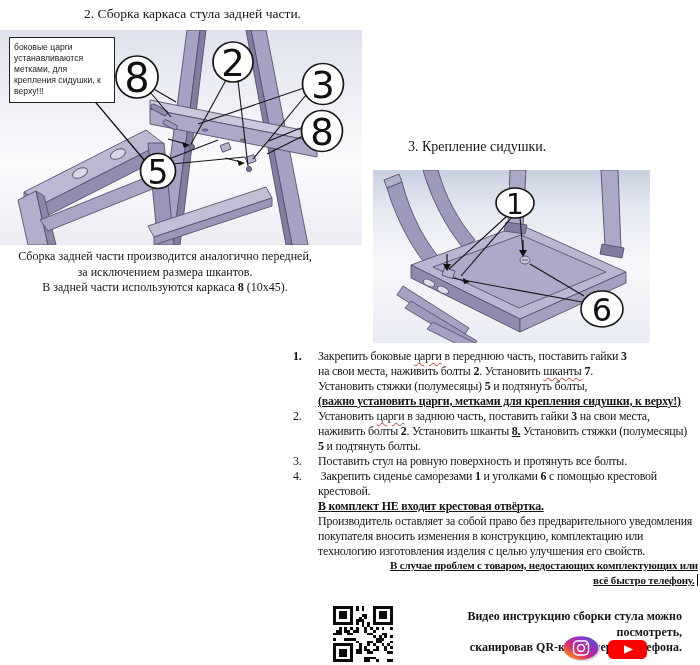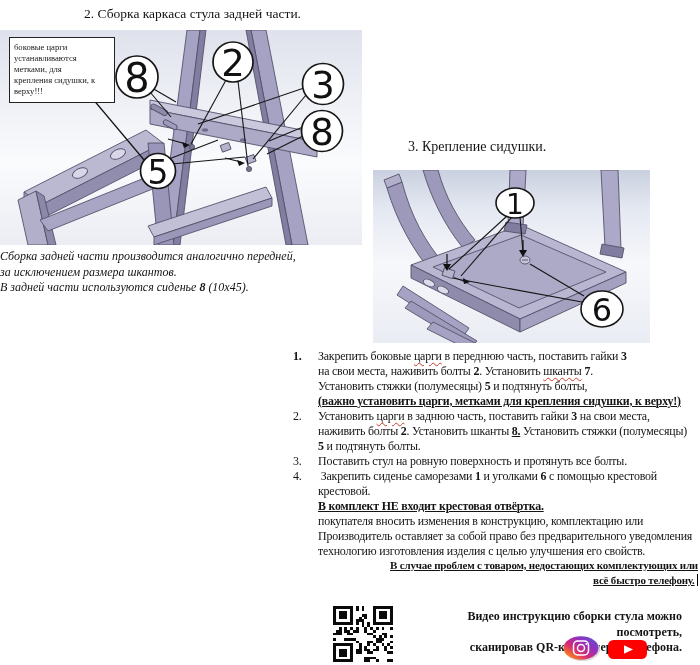--- a/index.html
+++ b/index.html
@@ -7,23 +7,23 @@
        font-family:"Liberation Serif","DejaVu Serif",serif;color:#141414;}
   .abs{position:absolute;}
   .h2{left:84px;top:6px;font-size:13.5px;}
   .h3{left:408px;top:139px;font-size:14px;}
   .diag1{left:0;top:30px;width:362px;height:215px;
          background:linear-gradient(180deg,#dfe2ec 0%,#edeff5 30%,#fafbfd 62%,#ebedf3 100%);}
   .diag2{left:373px;top:170px;width:277px;height:173px;
          background:linear-gradient(180deg,#c9d0df 0%,#e4e8f1 22%,#f7f8fb 55%,#e9ecf3 100%);}
   .diag1 svg,.diag2 svg{position:absolute;left:0;top:0;}
   .note{left:9px;top:7px;width:88px;background:#fff;border:1.3px solid #222;
-        font-family:Liberation Serif, serif;font-size:8.6px;line-height:1.28;
+        font-family:Liberation Sans, sans-serif;font-size:8.6px;line-height:1.28;
         padding:4px 12px 5px 4px;color:#1a1a1a;}
-  .caption{left:0;top:249px;width:330px;text-align:left;font-size:12px;line-height:15.5px;font-style:italic;}
+  .caption{left:0;top:249px;width:330px;text-align:center;font-size:12px;line-height:15.5px;}
   .instr{left:293px;top:349px;width:407px;font-size:11.9px;line-height:15px;letter-spacing:-0.2px;}
   .item{display:flex;}
   .num{width:25px;flex:none;}
   .cnt{flex:1;}
   .rl{white-space:pre;}
   .b{font-weight:bold;}
   .u{text-decoration:underline;text-decoration-thickness:1px;text-underline-offset:1px;}
   .sq{text-decoration:underline;text-decoration-style:wavy;text-decoration-color:#d03a2b;
       text-decoration-thickness:1px;text-underline-offset:2px;}
   .cursor{display:inline-block;width:1.4px;height:12px;background:#000;margin-left:2px;vertical-align:-2px;}
@@ -112,21 +112,21 @@
         <text class="callout" x="322" y="102" font-size="37" text-anchor="middle" dominant-baseline="central">8</text>
         <text class="callout" x="158" y="142" font-size="33" text-anchor="middle" dominant-baseline="central">5</text>
       </g>
     </svg>
     <div class="abs note">боковые царги устанавливаются метками, для крепления сидушки, к верху!!!</div>
   </div>
 
   <div class="abs caption">
       <div class="rl"><span>Сборка задней части производится аналогично передней,</span></div>
       <div class="rl"><span>за исключением размера шкантов.</span></div>
-      <div class="rl"><span>В задней части используются сиденье </span><span class="b">8</span><span> (10x45).</span></div>
+      <div class="rl"><span>В задней части используются каркаса </span><span class="b">8</span><span> (10x45).</span></div>
     </div>
 
   <div class="abs h3">3.   Крепление сидушки.</div>
 
   <div class="abs diag2">
     <svg width="277" height="173" viewBox="0 0 277 173">
       <g stroke="#55516b" stroke-width="0.9" stroke-linejoin="round">
 
         <path d="M14,18 C24,52 40,80 60,104 L72,95 C52,72 38,46 29,12 Z" fill="#9c99ba"></path>
         <path d="M14,18 L29,12 L26,4 L11,10 Z" fill="#b2afcb"></path>
@@ -203,22 +203,22 @@
         <div class="cnt">
           <div class="rl"><span>Поставить стул на ровную поверхность и протянуть все болты.</span></div>
         </div>
       </div>
       <div class="item">
         <div class="num">4.</div>
         <div class="cnt">
           <div class="rl"><span> Закрепить сиденье саморезами </span><span class="b">1</span><span> и уголками </span><span class="b">6</span><span> с помощью крестовой</span></div>
           <div class="rl"><span>крестовой.</span></div>
           <div class="rl"><span class="b u">В комплект НЕ входит крестовая отвёртка.</span></div>
+          <div class="rl"><span>Производитель оставляет за собой право без предварительного уведомления</span></div>
           <div class="rl"><span>покупателя вносить изменения в конструкцию, комплектацию или</span></div>
-          <div class="rl"><span>Производитель оставляет за собой право без предварительного уведомления</span></div>
           <div class="rl"><span>технологию изготовления изделия с целью улучшения его свойств.</span></div>
         </div>
       </div>
     </div>
 
   <div class="abs warranty">
       <div class="rl"><span class="b u">В случае проблем с товаром, недостающих комплектующих или</span></div>
       <div class="rl"><span class="b u">всё быстро телефону.</span><span class="cursor"></span></div>
     </div>
 

